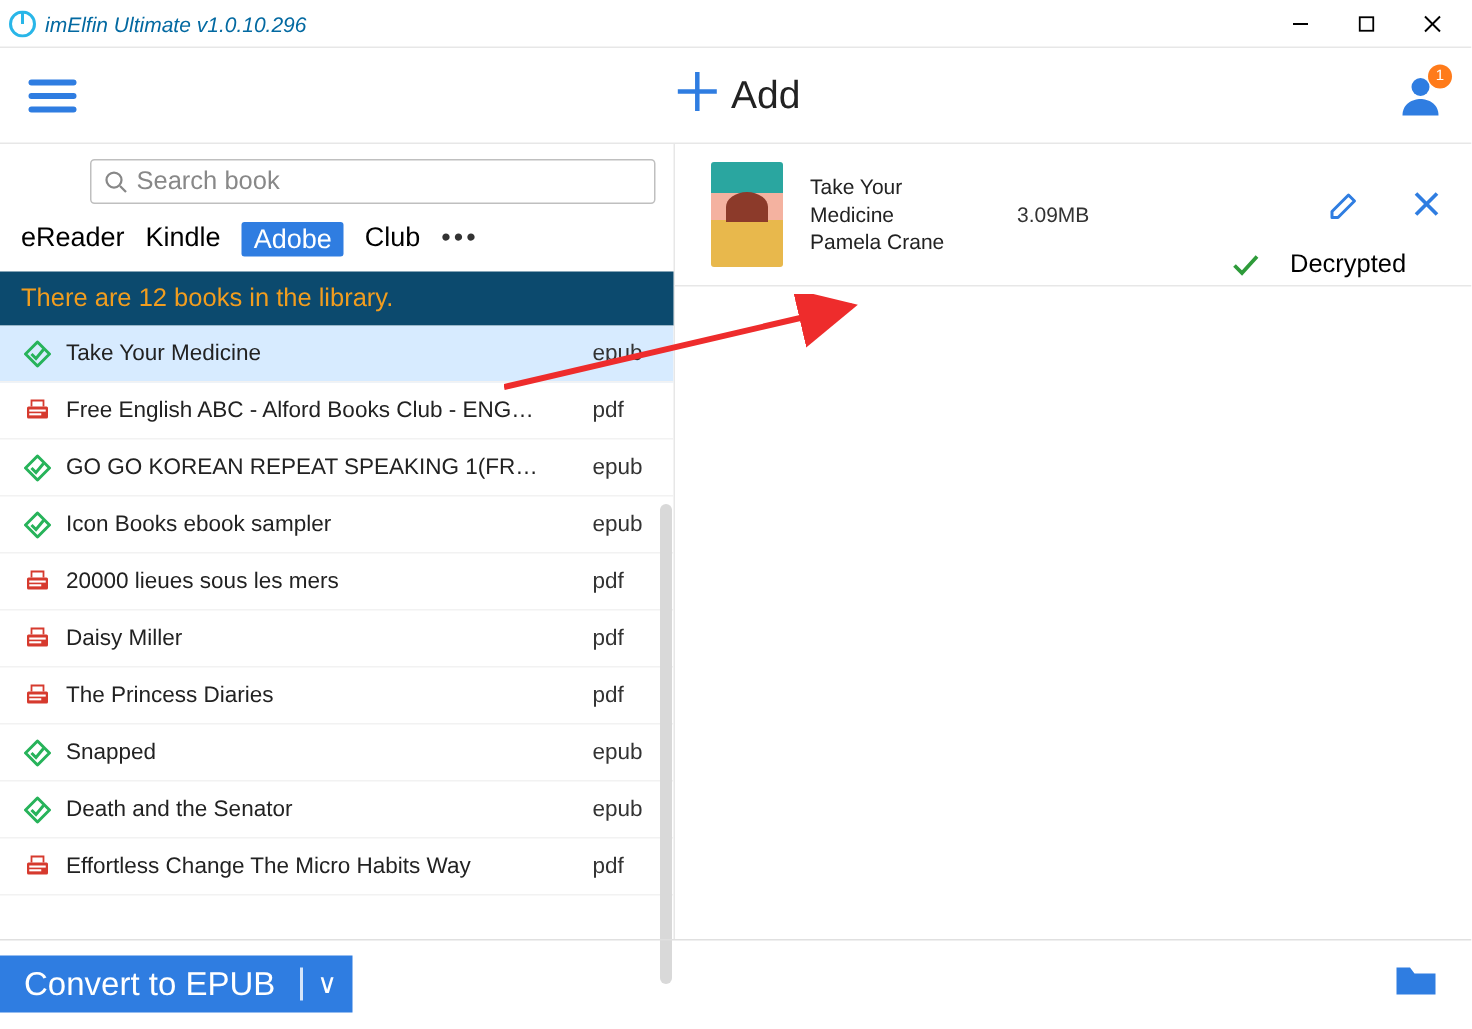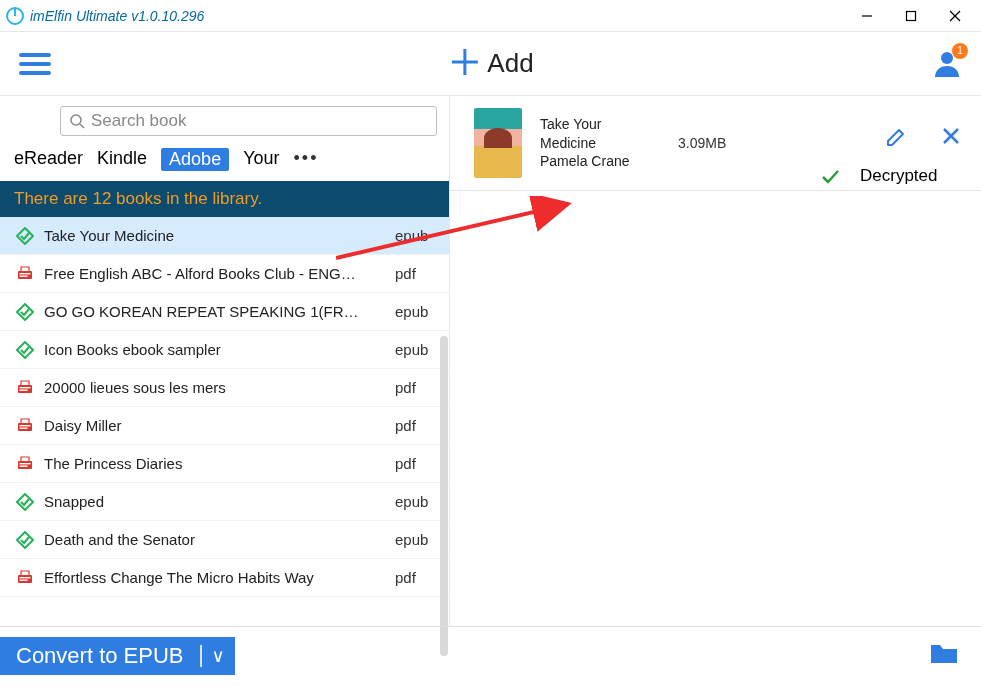--- a/index.html
+++ b/index.html
@@ -140,21 +140,21 @@
             <line x1="11" y1="11" x2="15" y2="15" stroke="#888" stroke-width="1.5"></line>
           </svg>
         <input type="text" placeholder="Search book" style="">
       </div>
     </div>
 
     <div class="tabs">
       <span class="tab">eReader</span>
       <span class="tab">Kindle</span>
       <span class="tab active">Adobe</span>
-      <span class="tab">Your</span>
+      <span class="tab">Club</span>
       <span class="tabmore">•••</span>
     </div>
 
     <div class="notice">There are 12 books in the library.</div>
 
     <div class="listwrap" id="book-list">
         <div class="row selected">
           <span class="bicon">
             <svg width="18" height="18" viewBox="0 0 18 18">
               <path d="M9 1 L17 9 L9 17 L1 9 Z" fill="none" stroke="#27b35a" stroke-width="2"></path>

